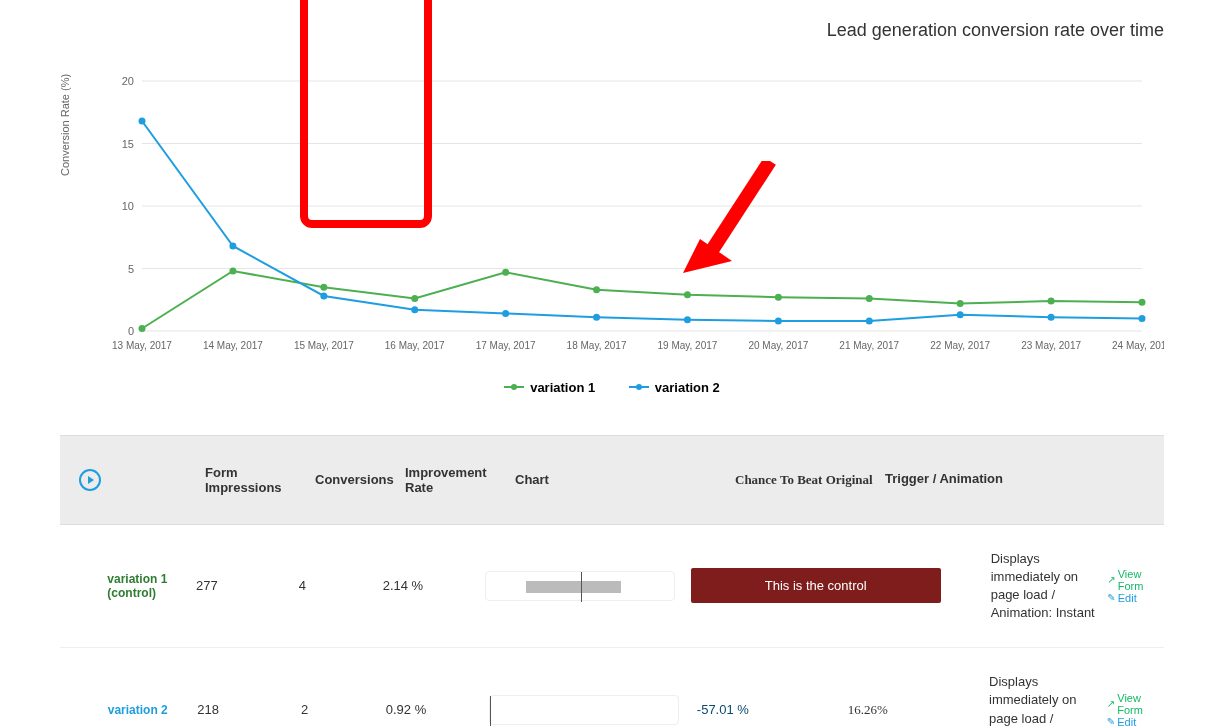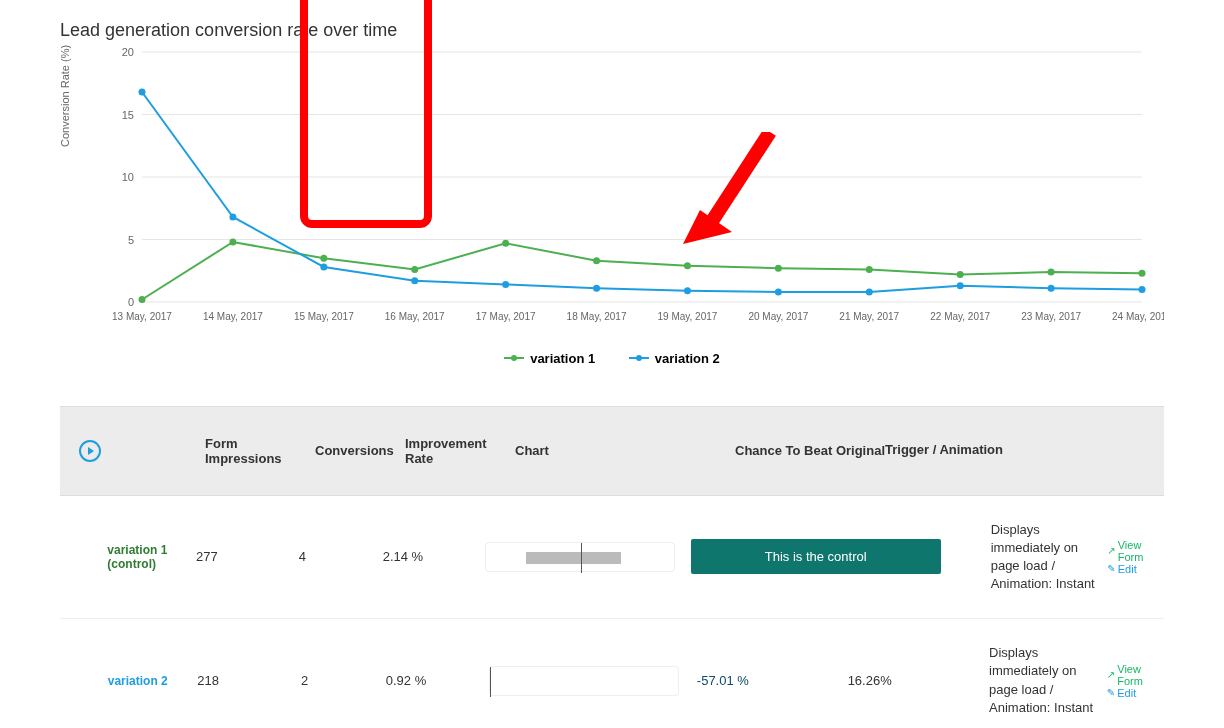--- a/index.html
+++ b/index.html
@@ -1,19 +1,19 @@
 <!DOCTYPE html>
 <html><head>
 <meta charset="utf-8">
 <style>
 * { box-sizing: border-box; margin: 0; padding: 0; }
 body { font-family: -apple-system, BlinkMacSystemFont, "Segoe UI", Arial, sans-serif; background: #fff; width: 1224px; height: 728px; position: relative; overflow: hidden; }
 .container { padding: 20px 60px 20px 60px; }
 .chart-section { position: relative; }
-.chart-title { text-align: left; font-size: 18px; color: #333; font-weight: 400; margin-bottom: 1px; }
+.chart-title { text-align: right; font-size: 18px; color: #333; font-weight: 400; margin-bottom: 30px; }
 .chart-wrap { position: relative; height: 300px; margin-left: 40px; }
 .y-axis-label { position: absolute; left: -35px; top: 50%; transform: rotate(-90deg) translateX(50%); transform-origin: left center; font-size: 11px; color: #666; }
 .chart-svg { width: 100%; height: 100%; }
 .gridline { stroke: #e5e5e5; stroke-width: 1; }
 .y-tick { font-size: 11px; fill: #666; text-anchor: end; }
 .x-tick { font-size: 10px; fill: #666; text-anchor: middle; }
 .legend { text-align: center; margin-top: 5px; font-size: 13px; }
 .legend-item { display: inline-flex; align-items: center; margin: 0 15px; }
 .legend-marker { display: inline-block; width: 20px; height: 2px; margin-right: 6px; position: relative; }
 .legend-marker::after { content: ""; position: absolute; width: 6px; height: 6px; border-radius: 50%; top: -2px; left: 7px; }
@@ -28,26 +28,26 @@
 .table-row { display: flex; align-items: center; padding: 25px 10px; font-size: 13px; color: #333; border-bottom: 1px solid #eee; position: relative; }
 .col-play { width: 40px; display: flex; justify-content: center; }
 .col-name { width: 95px; font-weight: 600; font-size: 12px; }
 .col-name .v1 { color: #2e7d32; }
 .col-name .v2 { color: #1e9ee0; }
 .col-impr { width: 110px; }
 .col-conv { width: 90px; }
 .col-rate { width: 110px; }
 .col-chart { width: 220px; }
 .col-improve { width: 160px; }
-.col-chance { width: 150px; }
+.col-chance { width: 150px; font-family: Liberation Serif, serif; }
 .col-trigger { width: 125px; font-size: 13px; line-height: 1.4; }
 .col-actions { width: 50px; font-size: 12px; }
 .play-btn { width: 22px; height: 22px; border-radius: 50%; border: 2px solid #1e9ee0; display: flex; align-items: center; justify-content: center; cursor: pointer; }
 .play-tri { width: 0; height: 0; border-left: 6px solid #1e9ee0; border-top: 4px solid transparent; border-bottom: 4px solid transparent; margin-left: 2px; }
-.control-badge { background: #0f766e; color: #fff; padding: 10px 60px; font-size: 13px; text-align: center; border-radius: 2px; display: inline-block; width: 250px; }
+.control-badge { background: #7f1d1d; color: #fff; padding: 10px 60px; font-size: 13px; text-align: center; border-radius: 2px; display: inline-block; width: 250px; }
 .neg { color: #0c4a6e; }
 .minichart { width: 190px; height: 30px; position: relative; border: 1px solid #eee; border-radius: 4px; }
 .mc-bar { position: absolute; height: 12px; top: 9px; background: #bbb; }
 .mc-center { position: absolute; width: 1px; height: 30px; background: #555; }
 .action-link { color: #14b866; font-size: 11px; cursor: pointer; display: flex; align-items: center; gap: 2px; }
 .action-link.blue { color: #1e9ee0; }
 .ext-icon { font-size: 10px; }
 .red-box { position: absolute; border: 8px solid #ff0000; border-radius: 12px; pointer-events: none; }
 </style>
 </head>

